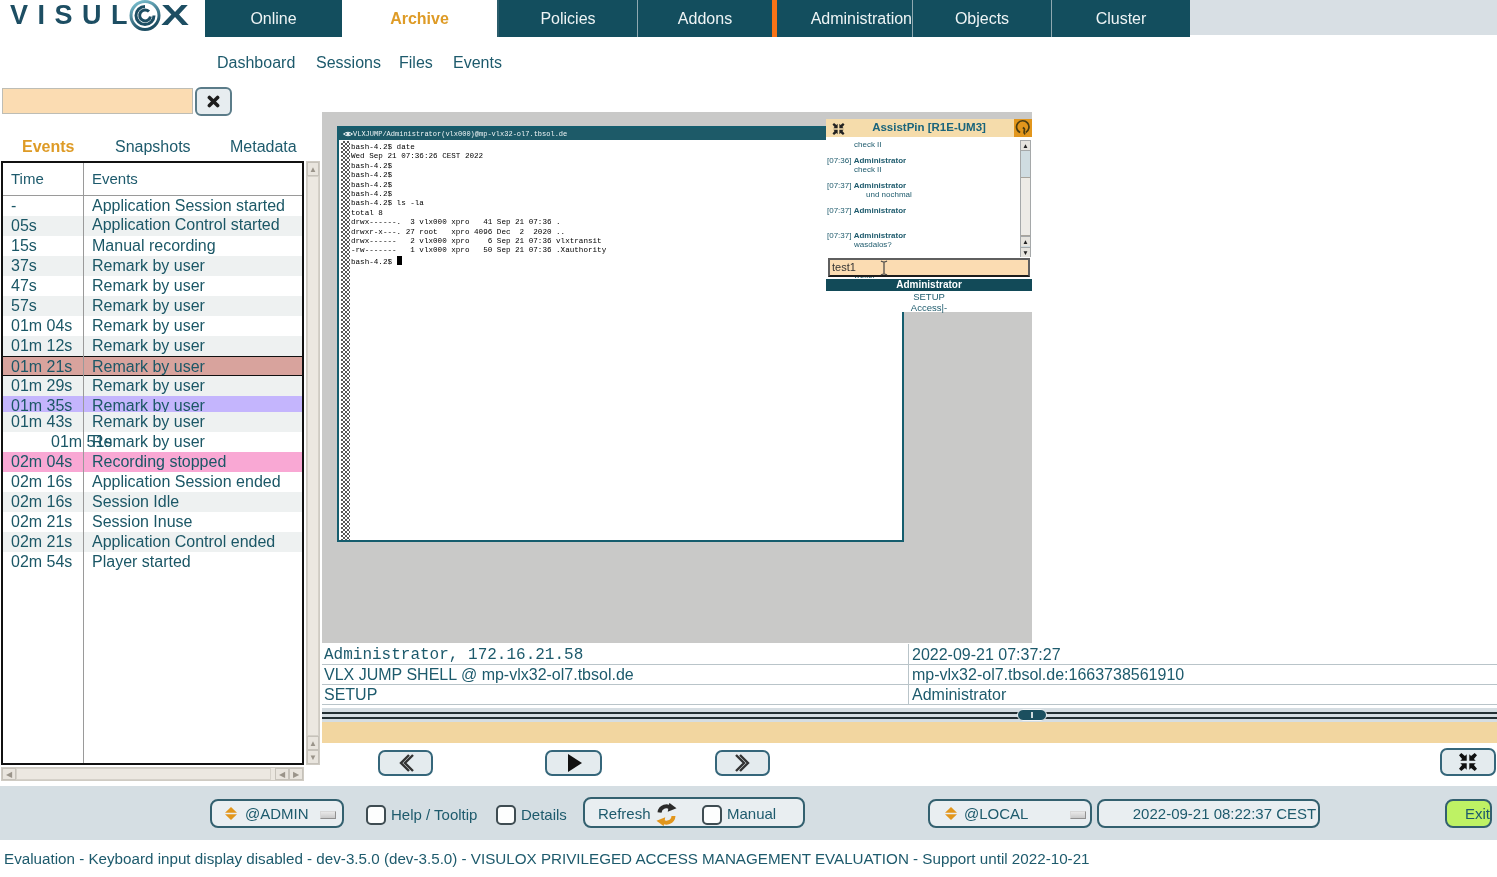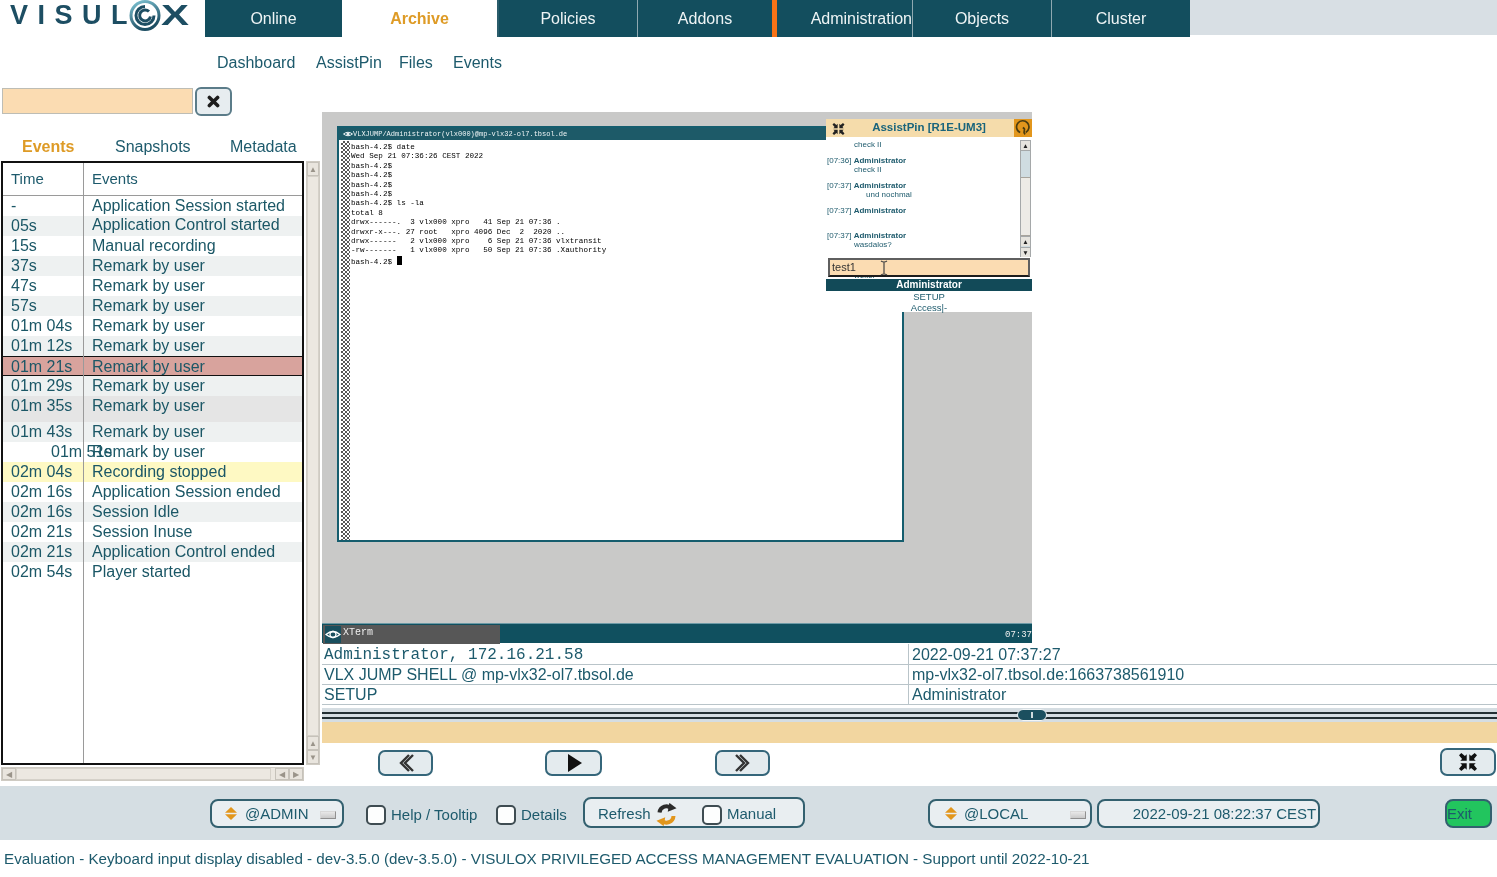--- a/index.html
+++ b/index.html
@@ -33,21 +33,21 @@
     <text x="10" y="24" font-family="Liberation Sans, sans-serif" font-weight="bold" font-size="27" letter-spacing="9.5" fill="#1d4e63">VISUL</text>
     <g fill="none">
       <circle cx="145" cy="15.5" r="14" stroke="url(#ringg)" stroke-width="3"></circle>
       <path d="M 145 6.5 A 9 9 0 1 0 154 15.5" stroke="#1d4e63" stroke-width="3"></path>
       <path d="M 149 11.5 A 5.5 5.5 0 1 0 150.5 16.5" stroke="#1d4e63" stroke-width="3"></path>
     </g>
     <text x="161" y="25" font-family="Liberation Sans, sans-serif" font-weight="bold" font-size="29" fill="#1d4e63" textLength="28" lengthAdjust="spacingAndGlyphs">X</text>
   </svg>
 
   <div class="abs teal" style="left:217px;top:54px;font-size:16px;">Dashboard</div>
-  <div class="abs teal" style="left:316px;top:54px;font-size:16px;">AssistPin</div>
+  <div class="abs teal" style="left:316px;top:54px;font-size:16px;">Sessions</div>
   <div class="abs teal" style="left:399px;top:54px;font-size:16px;">Files</div>
   <div class="abs teal" style="left:453px;top:54px;font-size:16px;">Events</div>
 
   <div class="abs" style="left:2px;top:88px;width:191px;height:26px;background:#fbdcb2;border:1px solid #bdbdb5;"></div>
   <div class="abs" style="left:195px;top:87px;width:37px;height:29px;background:#e7edf0;border:2px solid #5b7c89;border-radius:6px;">
     <svg class="abs" style="left:10px;top:6px;" width="13" height="13" viewBox="0 0 13 13">
         <path d="M2.4 2.4 L10.6 10.6 M10.6 2.4 L2.4 10.6" stroke="#1d1d1d" stroke-width="3.6" stroke-linecap="round"></path>
       </svg>
   </div>
 
@@ -94,33 +94,33 @@
           <span style="position:absolute;left:89px;top:1px;font-size:16px;color:#1b5766;">Remark by user</span>
         </div>
       <div style="position:relative;height:20px;background:#d8a39d;border-top:1px solid #111;border-bottom:1px solid #111;">
           <span style="position:absolute;left:8px;top:1px;font-size:16px;color:#1b5766;">01m 21s</span>
           <span style="position:absolute;left:89px;top:1px;font-size:16px;color:#1b5766;">Remark by user</span>
         </div>
       <div style="position:relative;height:20px;background:#eef1f1;">
           <span style="position:absolute;left:8px;top:1px;font-size:16px;color:#1b5766;">01m 29s</span>
           <span style="position:absolute;left:89px;top:1px;font-size:16px;color:#1b5766;">Remark by user</span>
         </div>
-      <div style="position:relative;height:26px;background:#e5e5e5;">
+      <div style="position:relative;height:16px;background:#c4b5fd;">
           <span style="position:absolute;left:8px;top:1px;font-size:16px;color:#1b5766;">01m 35s</span>
           <span style="position:absolute;left:89px;top:1px;font-size:16px;color:#1b5766;">Remark by user</span>
         </div>
       <div style="position:relative;height:20px;background:#eef1f1;">
           <span style="position:absolute;left:8px;top:1px;font-size:16px;color:#1b5766;">01m 43s</span>
           <span style="position:absolute;left:89px;top:1px;font-size:16px;color:#1b5766;">Remark by user</span>
         </div>
       <div style="position:relative;height:20px;background:#fff;">
           <span style="position:absolute;left:8px;top:1px;font-size:16px;color:#1b5766;margin-left:40px;">01m 51s</span>
           <span style="position:absolute;left:89px;top:1px;font-size:16px;color:#1b5766;">Remark by user</span>
         </div>
-      <div style="position:relative;height:20px;background:#fef9c3;">
+      <div style="position:relative;height:20px;background:#f9a8d4;">
           <span style="position:absolute;left:8px;top:1px;font-size:16px;color:#1b5766;">02m 04s</span>
           <span style="position:absolute;left:89px;top:1px;font-size:16px;color:#1b5766;">Recording stopped</span>
         </div>
       <div style="position:relative;height:20px;background:#fff;">
           <span style="position:absolute;left:8px;top:1px;font-size:16px;color:#1b5766;">02m 16s</span>
           <span style="position:absolute;left:89px;top:1px;font-size:16px;color:#1b5766;">Application Session ended</span>
         </div>
       <div style="position:relative;height:20px;background:#eef1f1;">
           <span style="position:absolute;left:8px;top:1px;font-size:16px;color:#1b5766;">02m 16s</span>
           <span style="position:absolute;left:89px;top:1px;font-size:16px;color:#1b5766;">Session Idle</span>
@@ -221,33 +221,20 @@
       <div class="abs" style="left:2px;top:139px;width:202px;height:19px;background:#fbdcb2;border:2px solid #5f5f5f;border-bottom-color:#1c1c1c;">
         <div class="abs" style="left:2px;top:1px;font-size:11px;color:#333;">test1</div>
         <svg class="abs" style="left:48px;top:0px;" width="12" height="16" viewBox="0 0 12 16">
             <path d="M3 1 Q6 3 9 1 M6 2 L6 14 M3 15 Q6 13 9 15" stroke="#444" stroke-width="1.2" fill="none"></path>
           </svg>
       </div>
       <div class="abs" style="left:0;top:160px;width:206px;height:12px;background:#124a58;color:#fff;font-weight:bold;font-size:10px;text-align:center;line-height:12px;">Administrator</div>
       <div class="abs" style="left:0;top:172px;width:206px;height:21px;background:#fff;color:#1d5a6c;font-size:9.5px;line-height:10.5px;text-align:center;padding-top:1px;">SETUP<br>Access|-</div>
     </div>
 
-    <div class="abs" style="left:0;top:511px;width:710px;height:20px;background:#10505f;border-top:1px solid #6d9aa6;">
-      <div class="abs" style="left:1px;top:1px;width:177px;height:19px;background:#575757;"></div>
-      <div class="abs" style="left:3px;top:2px;width:16px;height:17px;background:#194f5e;">
-        <svg width="16" height="17" viewBox="0 0 16 17">
-            <g stroke="#fff" fill="none" stroke-width="1.3">
-              <path d="M1 8.5 Q8 2.5 15 8.5 Q8 14.5 1 8.5 Z"></path>
-              <circle cx="8" cy="8.5" r="3"></circle>
-            </g>
-          </svg>
-      </div>
-      <div class="abs" style="left:21px;top:3px;color:#eee;font-size:10px;font-family:'Liberation Mono',monospace;">XTerm</div>
-      <div class="abs" style="left:683px;top:6px;color:#eee;font-size:9px;font-family:'Liberation Mono',monospace;">07:37</div>
-    </div>
   </div>
 
   <div class="abs" id="infotable" style="left:322px;top:644px;width:1175px;height:62px;font-size:16px;color:#1d5a6c;">
     <div class="abs" style="left:0;top:0;width:1175px;height:21px;border-bottom:1px solid #b9c4c9;">
       <div class="abs" style="left:2px;top:2px;font-family:Liberation Mono, monospace;">Administrator, 172.16.21.58</div>
       <div class="abs" style="left:590px;top:2px;">2022-09-21 07:37:27</div>
     </div>
     <div class="abs" style="left:0;top:21px;width:1175px;height:20px;border-bottom:1px solid #b9c4c9;">
       <div class="abs" style="left:2px;top:1px;">VLX JUMP SHELL @ mp-vlx32-ol7.tbsol.de</div>
       <div class="abs" style="left:590px;top:1px;">mp-vlx32-ol7.tbsol.de:1663738561910</div>
@@ -328,18 +315,18 @@
       <svg class="abs" style="left:14px;top:6px;" width="14" height="13" viewBox="0 0 14 13">
           <path d="M7 0 L13 5.7 L1 5.7 Z" fill="#e2961c"></path>
           <path d="M7 13 L13 7.3 L1 7.3 Z" fill="#e2961c"></path>
         </svg>
       <div class="abs teal" style="left:34px;top:4px;font-size:15px;">@LOCAL</div>
       <div class="abs" style="left:140px;top:10px;width:16px;height:8px;background:linear-gradient(#e8e8e8,#c9c9c9);border:1px solid #909090;border-top-color:#d8d8d8;border-left-color:#d8d8d8;"></div>
     </div>
 
     <div class="abs teal" style="left:1097px;top:13px;width:223px;height:29px;border:2px solid #33606f;border-radius:8px;background:#e9eef1;font-size:15px;text-align:center;line-height:25px;padding-left:32px;">2022-09-21 08:22:37 CEST</div>
 
-    <div class="abs teal" style="left:1445px;top:13px;width:47px;height:29px;border:2px solid #33606f;border-radius:8px;background:#22c55e;font-size:15px;text-align:left;line-height:25px;">Exit</div>
+    <div class="abs teal" style="left:1445px;top:13px;width:47px;height:29px;border:2px solid #33606f;border-radius:8px;background:#bef264;font-size:15px;text-align:right;line-height:25px;">Exit</div>
   </div>
 
   <div class="abs teal" style="left:4px;top:850px;font-size:15.2px;">Evaluation - Keyboard input display disabled - dev-3.5.0 (dev-3.5.0) - VISULOX PRIVILEGED ACCESS MANAGEMENT EVALUATION - Support until 2022-10-21</div>
 
 </div>
 
 </body></html>

